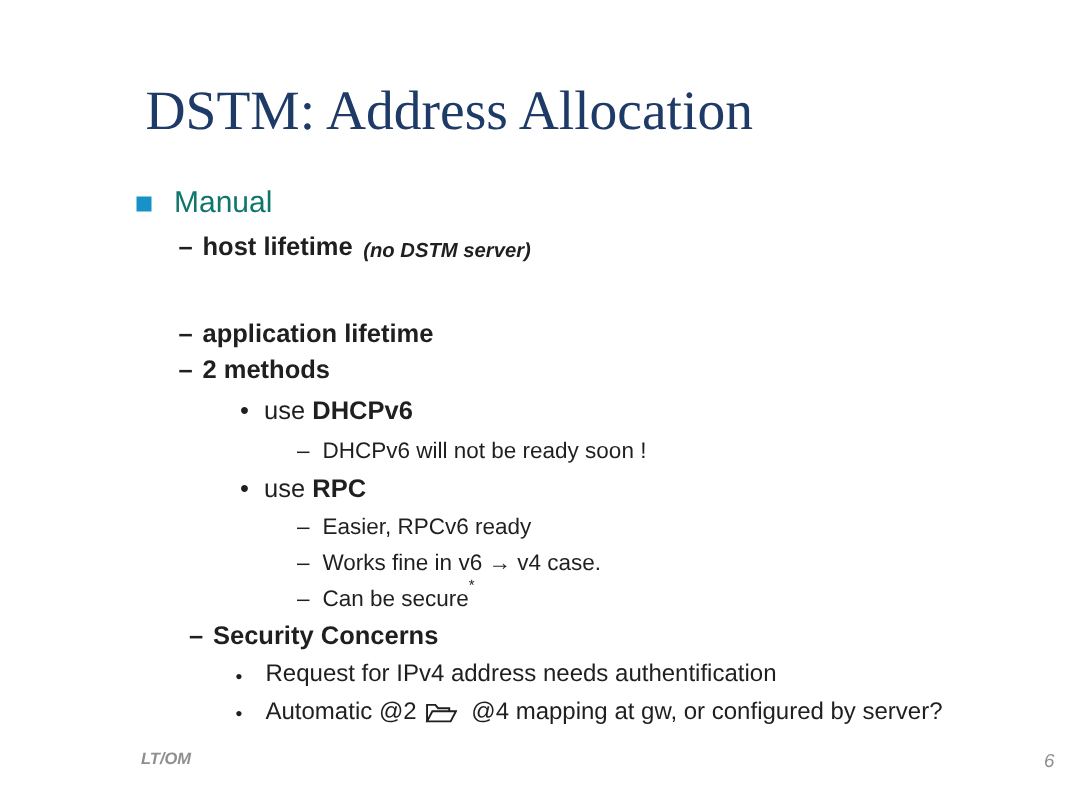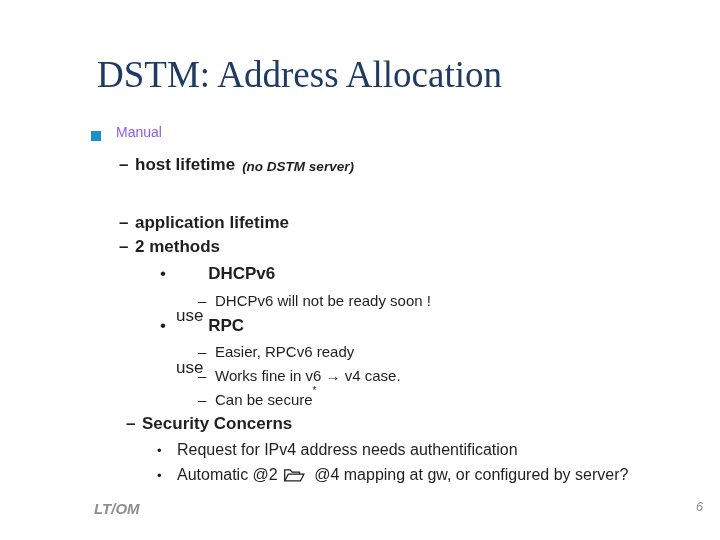--- a/index.html
+++ b/index.html
@@ -22,21 +22,21 @@
     white-space: nowrap;
   }
   .line {
     position: absolute;
     display: flex;
     align-items: flex-start;
     white-space: nowrap;
     color: #1F1F1F;
   }
   
-  .l1 { left: 91px; font-size: 14px; color: #8b5cf6; text-align: right; }
+  .l1 { left: 91px; font-size: 20px; color: #0f766e; text-align: right; }
   .l1 .sq {
     display: inline-block;
     width: 10px; height: 10px;
     background: #1792C8;
     margin-top: 7px;
     margin-right: 15px;
     flex: 0 0 auto;
   }
   
   .l2 { left: 119px; font-size: 17px; font-weight: bold; }
@@ -47,39 +47,39 @@
     font-size: 13.5px;
     margin-left: 7px;
     align-self: center;
     margin-top: 3px;
   }
   .l2.sec { left: 126px; }
   
   .l3 { left: 160px; font-size: 17px; }
   .l3 .mk { display: inline-block; width: 16px; flex: 0 0 auto; }
   .l3 b { font-weight: bold; }
-  .l3 .sp { white-space: pre; margin-top: 42px; }
+  .l3 .sp { white-space: pre; }
   
   .l4 { left: 198px; font-size: 15px; }
   .l4 .mk { display: inline-block; width: 17px; flex: 0 0 auto; }
   .l4 sup { font-size: 10px; line-height: 0; }
   
   .l5 { left: 157px; font-size: 16px; }
   .l5 .mk { display: inline-block; width: 20px; font-size: 13px; padding-top: 2px; flex: 0 0 auto; }
   .l5 .sp { white-space: pre; }
   .folder-icon {
     display: inline-block;
     margin: 1px 5px 0 5px;
   }
   
   .footer-left {
     position: absolute;
     left: 94px;
     top: 500px;
-    font-size: 15px;
+    font-size: 11px;
     font-weight: bold;
     font-style: italic;
     color: #8F8F8F;
   }
   .footer-center {
     position: absolute;
     left: 0; right: 0;
     top: 501px;
     text-align: center;
     font-size: 12.5px;

